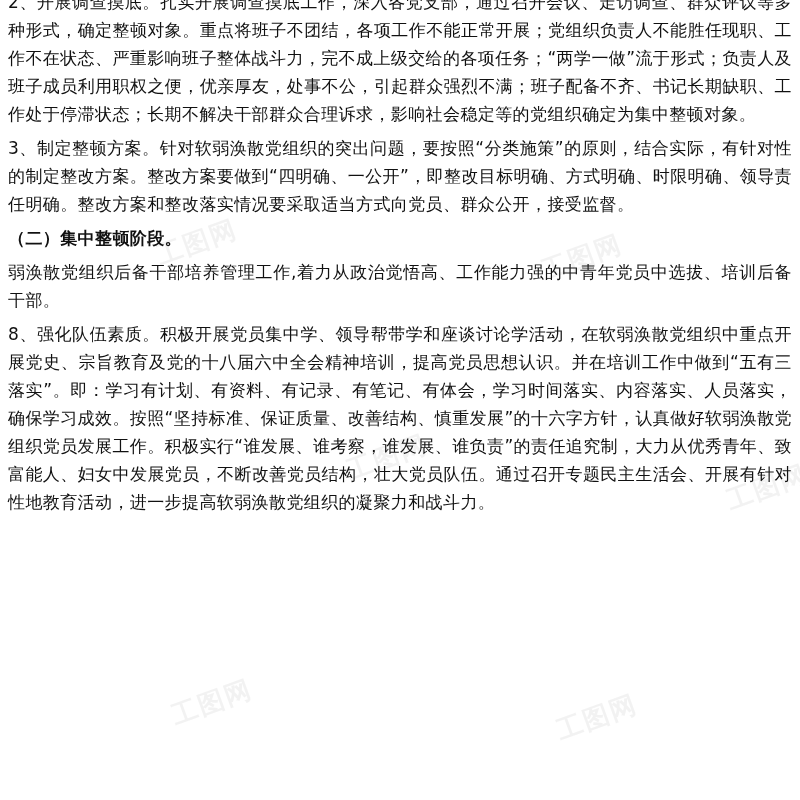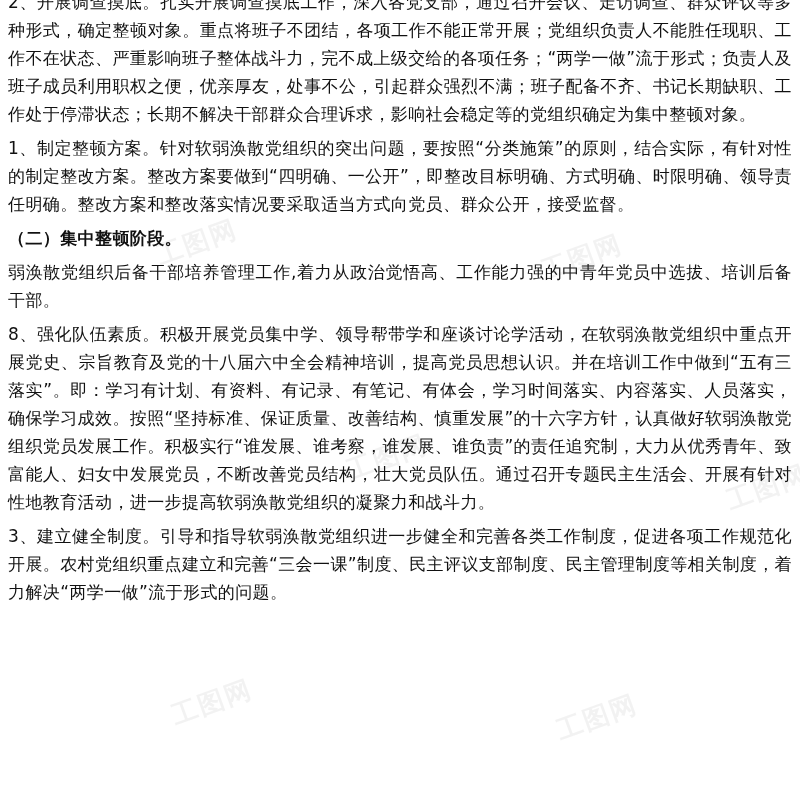--- a/index.html
+++ b/index.html
@@ -59,20 +59,19 @@
 
   <span class="watermark wm-1">工图网</span>
   <span class="watermark wm-2">工图网</span>
   <span class="watermark wm-3">工图网</span>
   <span class="watermark wm-4">工图网</span>
   <span class="watermark wm-5">工图网</span>
   <span class="watermark wm-6">工图网</span>
 
   <div class="content">
     <p>2、开展调查摸底。扎实开展调查摸底工作，深入各党支部，通过召开会议、走访调查、群众评议等多种形式，确定整顿对象。重点将班子不团结，各项工作不能正常开展；党组织负责人不能胜任现职、工作不在状态、严重影响班子整体战斗力，完不成上级交给的各项任务；“两学一做”流于形式；负责人及班子成员利用职权之便，优亲厚友，处事不公，引起群众强烈不满；班子配备不齐、书记长期缺职、工作处于停滞状态；长期不解决干部群众合理诉求，影响社会稳定等的党组织确定为集中整顿对象。</p>
-    <p>1、制定整顿方案。针对软弱涣散党组织的突出问题，要按照“分类施策”的原则，结合实际，有针对性的制定整改方案。整改方案要做到“四明确、一公开”，即整改目标明确、方式明确、时限明确、领导责任明确。整改方案和整改落实情况要采取适当方式向党员、群众公开，接受监督。</p>
+    <p>3、制定整顿方案。针对软弱涣散党组织的突出问题，要按照“分类施策”的原则，结合实际，有针对性的制定整改方案。整改方案要做到“四明确、一公开”，即整改目标明确、方式明确、时限明确、领导责任明确。整改方案和整改落实情况要采取适当方式向党员、群众公开，接受监督。</p>
     <p class="bold">（二）集中整顿阶段。</p>
     <p>弱涣散党组织后备干部培养管理工作,着力从政治觉悟高、工作能力强的中青年党员中选拔、培训后备干部。</p>
     <p>8、强化队伍素质。积极开展党员集中学、领导帮带学和座谈讨论学活动，在软弱涣散党组织中重点开展党史、宗旨教育及党的十八届六中全会精神培训，提高党员思想认识。并在培训工作中做到“五有三落实”。即：学习有计划、有资料、有记录、有笔记、有体会，学习时间落实、内容落实、人员落实，确保学习成效。按照“坚持标准、保证质量、改善结构、慎重发展”的十六字方针，认真做好软弱涣散党组织党员发展工作。积极实行“谁发展、谁考察，谁发展、谁负责”的责任追究制，大力从优秀青年、致富能人、妇女中发展党员，不断改善党员结构，壮大党员队伍。通过召开专题民主生活会、开展有针对性地教育活动，进一步提高软弱涣散党组织的凝聚力和战斗力。</p>
-    <p>3、建立健全制度。引导和指导软弱涣散党组织进一步健全和完善各类工作制度，促进各项工作规范化开展。农村党组织重点建立和完善“三会一课”制度、民主评议支部制度、民主管理制度等相关制度，着力解决“两学一做”流于形式的问题。</p>
   </div>
 
 </div>
 
 </body></html>

